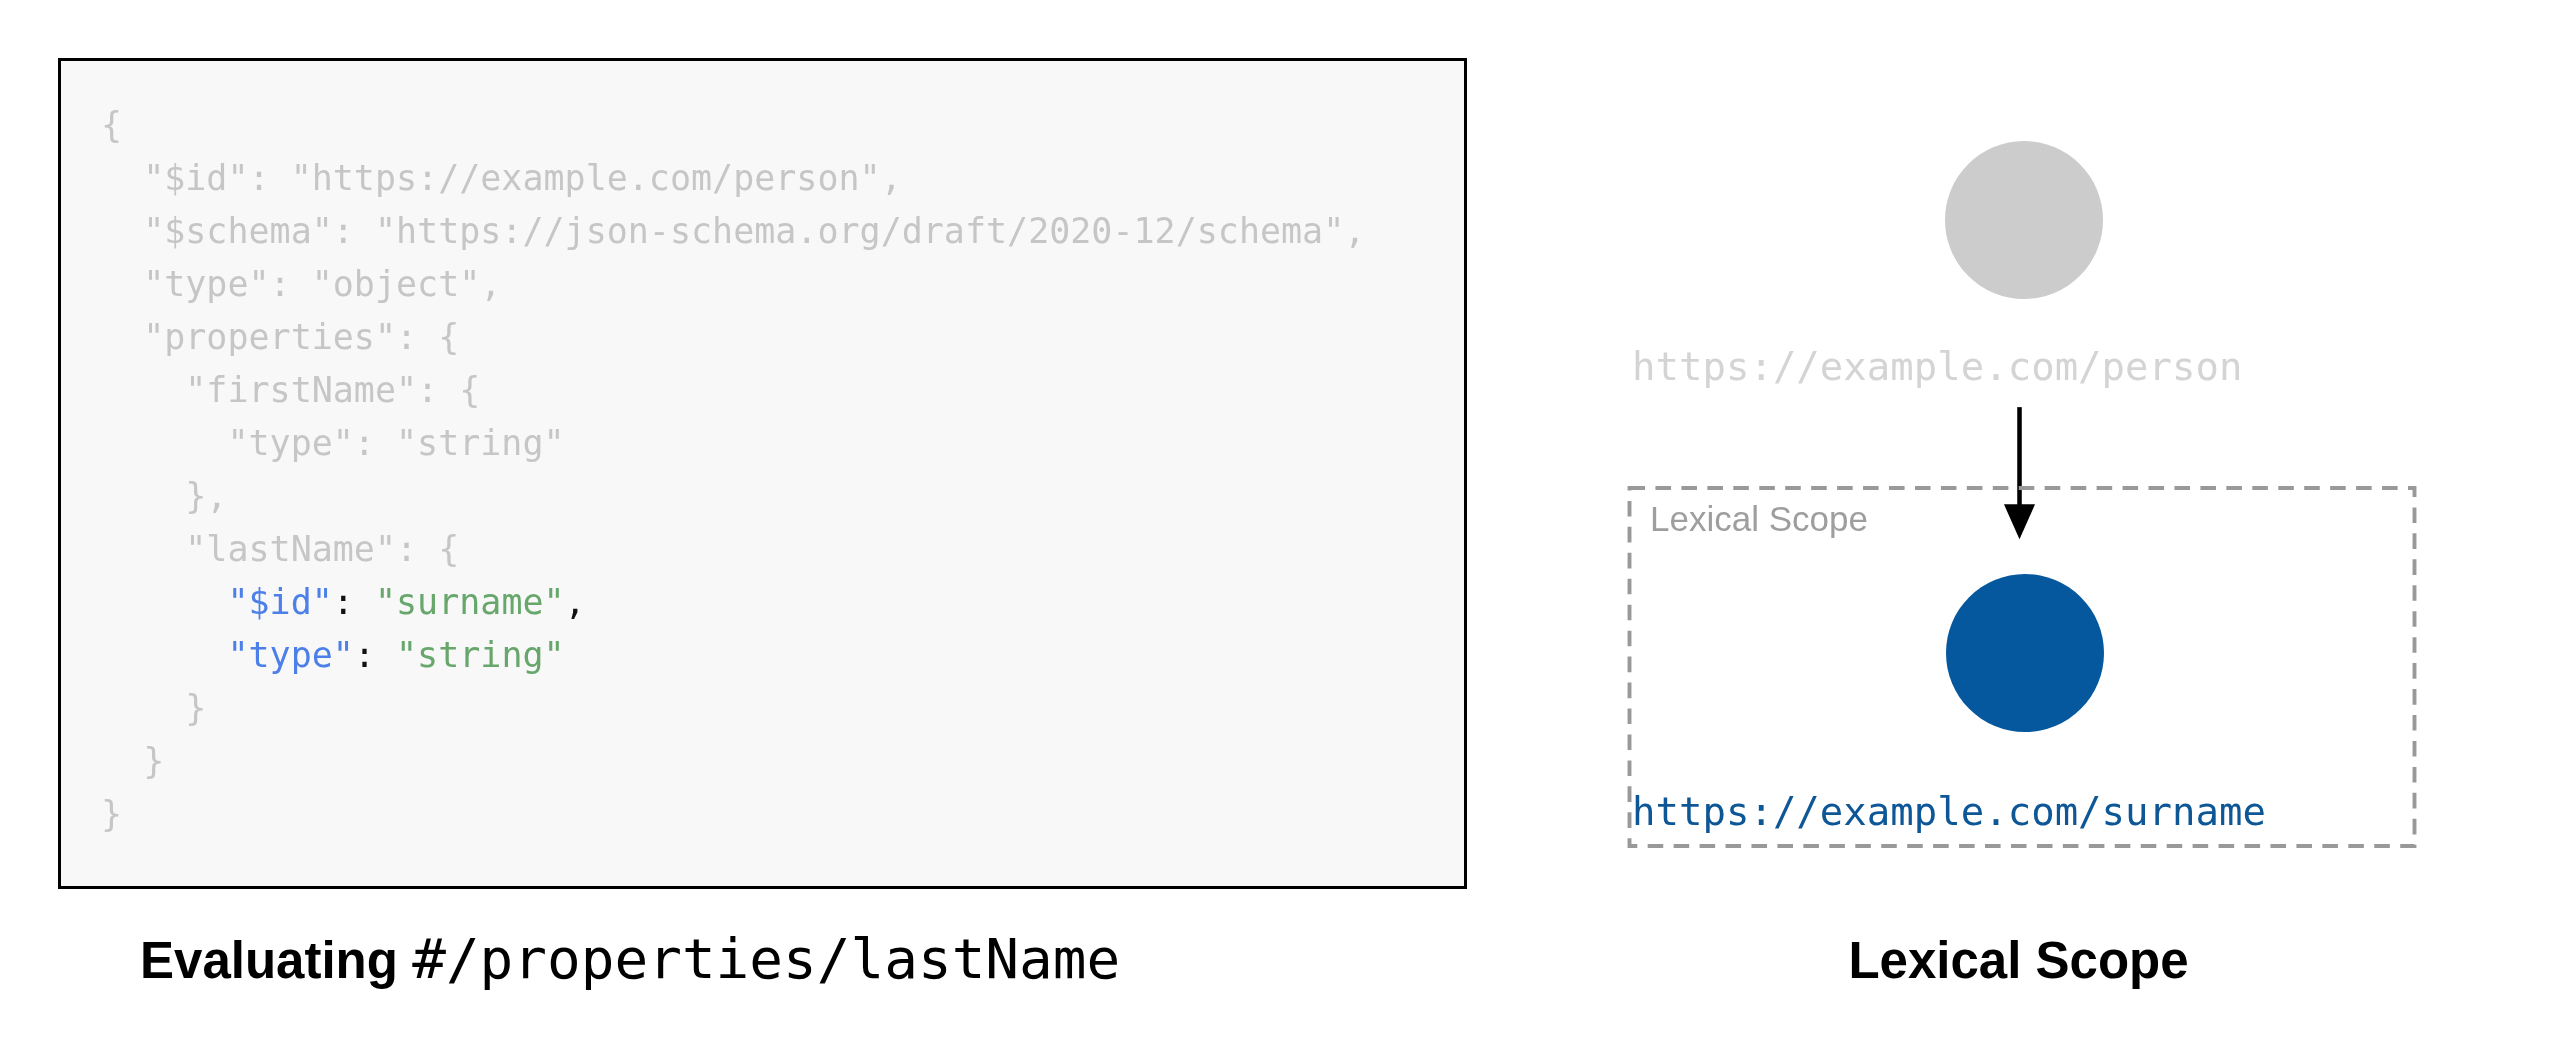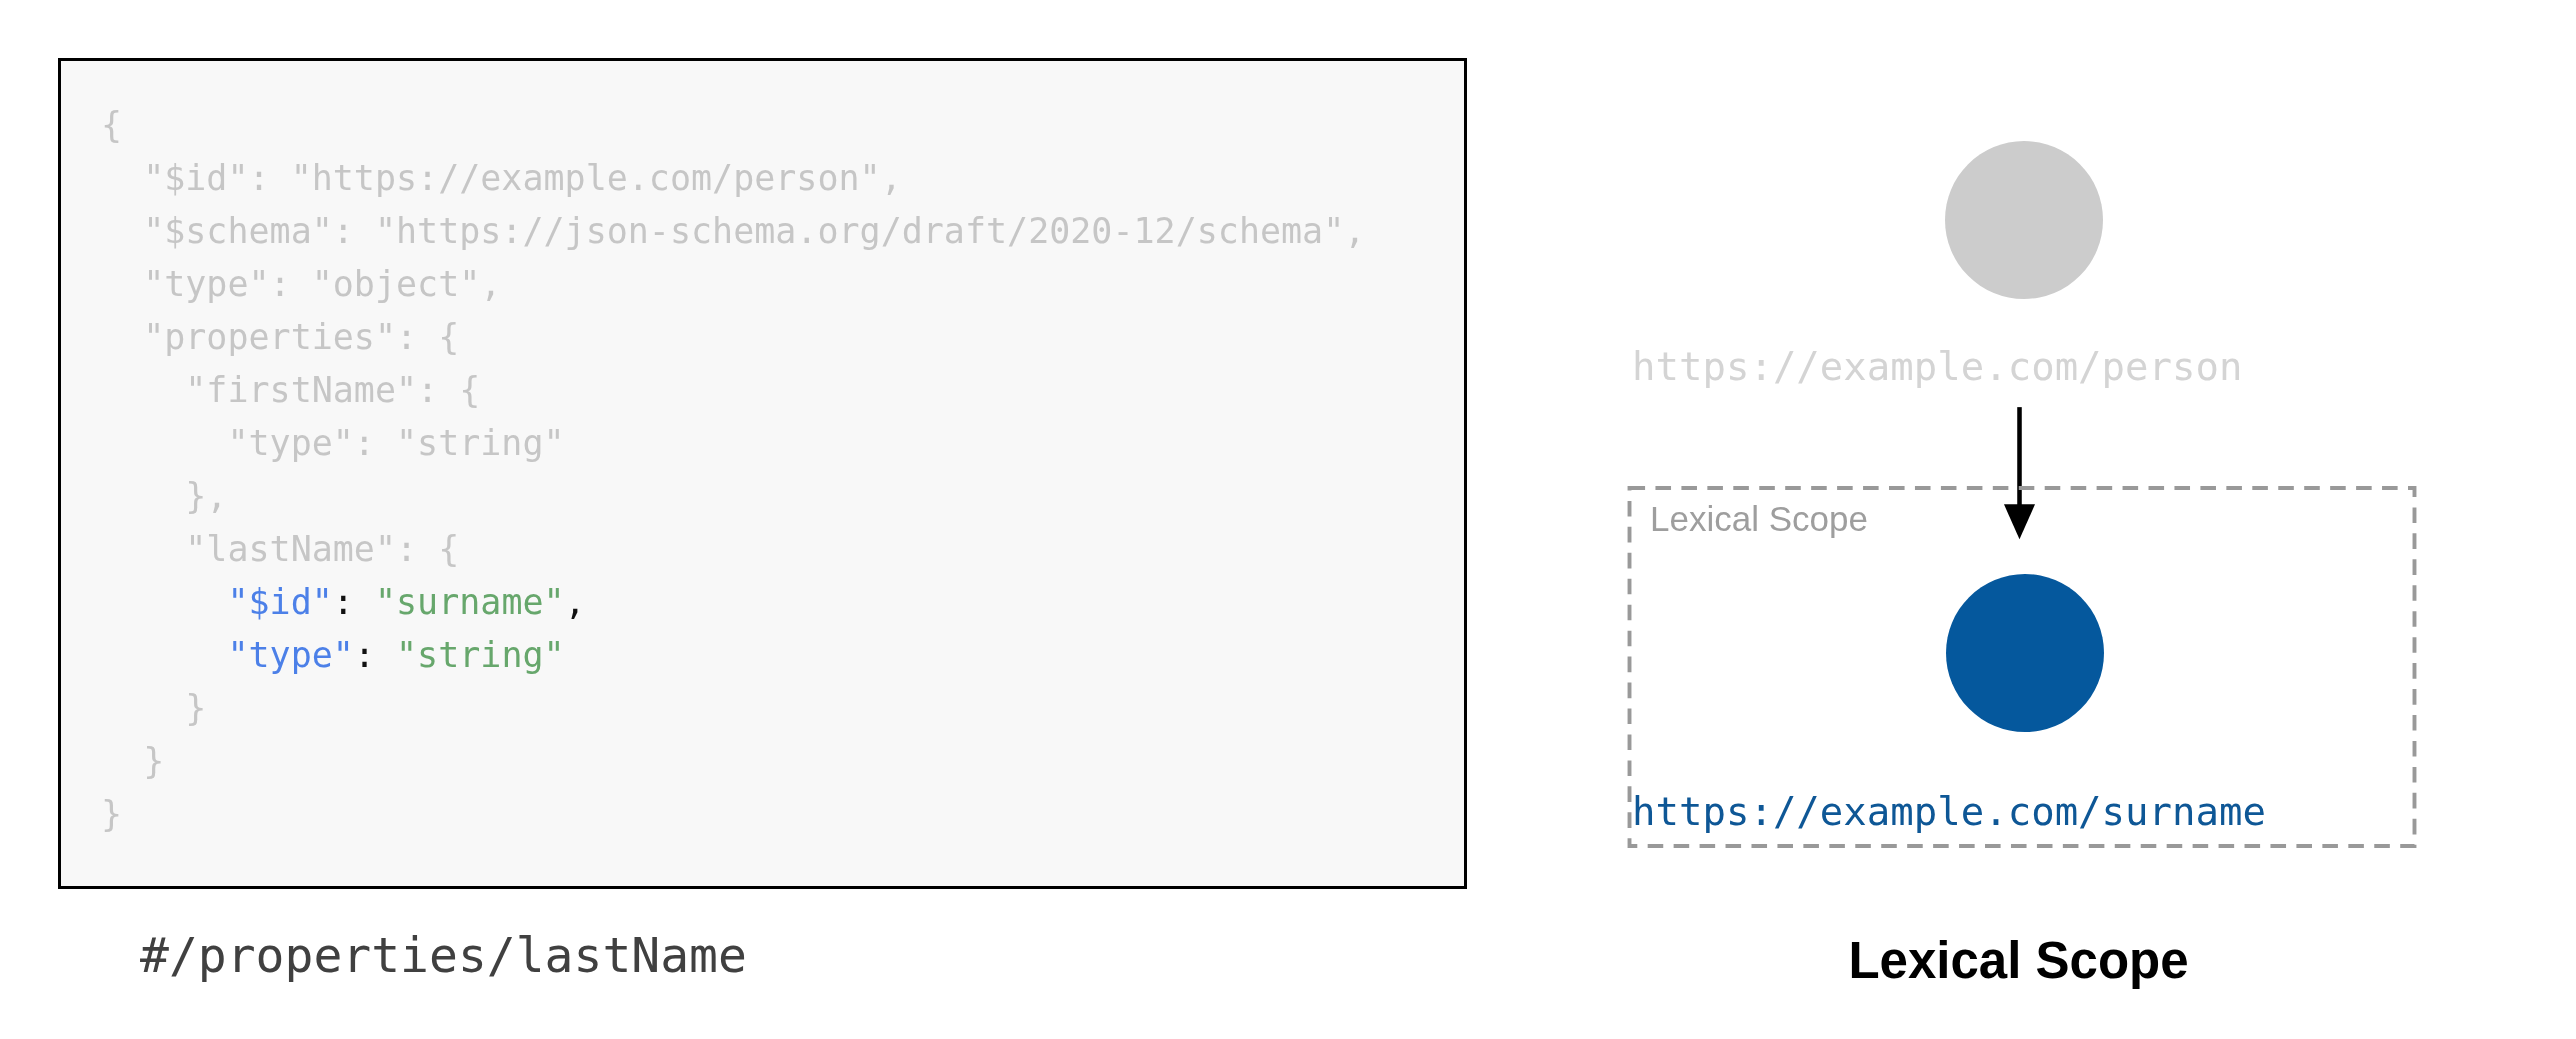--- a/index.html
+++ b/index.html
@@ -24,21 +24,21 @@
   .seg-muted{color:var(--muted,#c6c6c6);}
   .seg-key{color:var(--key,#4c80e8);}
   .seg-str{color:var(--str,#67a76c);}
   .seg-punct{color:var(--punct,#111);}
   
   .caption-left{
     position:absolute;left:140px;top:931px;
     display:flex;align-items:baseline;gap:14.3px;white-space:nowrap;
   }
   .caption-left .bold{font-weight:bold;font-size:51px;color:#000;line-height:1;}
-  .caption-left .mono{font-family:"DejaVu Sans Mono",monospace;font-size:48px;color:#404040;line-height:1;}
+  .caption-left .mono{font-family:"DejaVu Sans Mono",monospace;font-size:56px;color:#000000;line-height:1;}
   .caption-right{
     position:absolute;left:1629px;top:935px;width:779px;text-align:center;
     font-weight:bold;font-size:51px;color:#000;line-height:1;white-space:nowrap;
   }
   
   .circle{position:absolute;width:158px;height:158px;border-radius:50%;}
   .circle.parent{left:1945px;top:141px;background:var(--parent-circle,#ccc);}
   .circle.child{left:1946px;top:574px;background:var(--child-circle,#05589d);}
   .node-label{
     position:absolute;left:1632px;width:779px;text-align:left;
@@ -54,20 +54,21 @@
   }
 </style>
 </head>
 <body style="--page-bg: #ffffff; --box-bg: #f8f8f8; --box-border: #000000; --muted: #c6c6c6; --key: #4c80e8; --str: #67a76c; --punct: #111111; --parent-circle: #cccccc; --parent-label: #d4d4d4; --child-circle: #05589d; --child-label: #0e5796; --scope-title: #9e9e9e;">
 
 <div class="code-box">
   <div class="code" id="code-root"><div class="code-line"><span class="seg-muted">{</span></div><div class="code-line"><span class="seg-muted">  "$id": "https://example.com/person",</span></div><div class="code-line"><span class="seg-muted">  "$schema": "https://json-schema.org/draft/2020-12/schema",</span></div><div class="code-line"><span class="seg-muted">  "type": "object",</span></div><div class="code-line"><span class="seg-muted">  "properties": {</span></div><div class="code-line"><span class="seg-muted">    "firstName": {</span></div><div class="code-line"><span class="seg-muted">      "type": "string"</span></div><div class="code-line"><span class="seg-muted">    },</span></div><div class="code-line"><span class="seg-muted">    "lastName": {</span></div><div class="code-line"><span class="seg-muted">      </span><span class="seg-key">"$id"</span><span class="seg-punct">: </span><span class="seg-str">"surname"</span><span class="seg-punct">,</span></div><div class="code-line"><span class="seg-muted">      </span><span class="seg-key">"type"</span><span class="seg-punct">: </span><span class="seg-str">"string"</span></div><div class="code-line"><span class="seg-muted">    }</span></div><div class="code-line"><span class="seg-muted">  }</span></div><div class="code-line"><span class="seg-muted">}</span></div></div>
 </div>
 
 <div class="caption-left">
+  <span class="bold">Evaluating</span>
   <span class="mono">#/properties/lastName</span>
 </div>
 
 <div class="circle parent"></div>
 
 <div class="node-label parent">https://example.com/person</div>
 
 <svg class="arrow-svg" viewBox="0 0 88 208" xmlns="http://www.w3.org/2000/svg">
   <rect x="40.5" y="0" width="7" height="156" class="arrow-fill" fill="#000000"></rect>
   <polygon points="20,150 68,150 44,204" class="arrow-fill" fill="#000000"></polygon>

